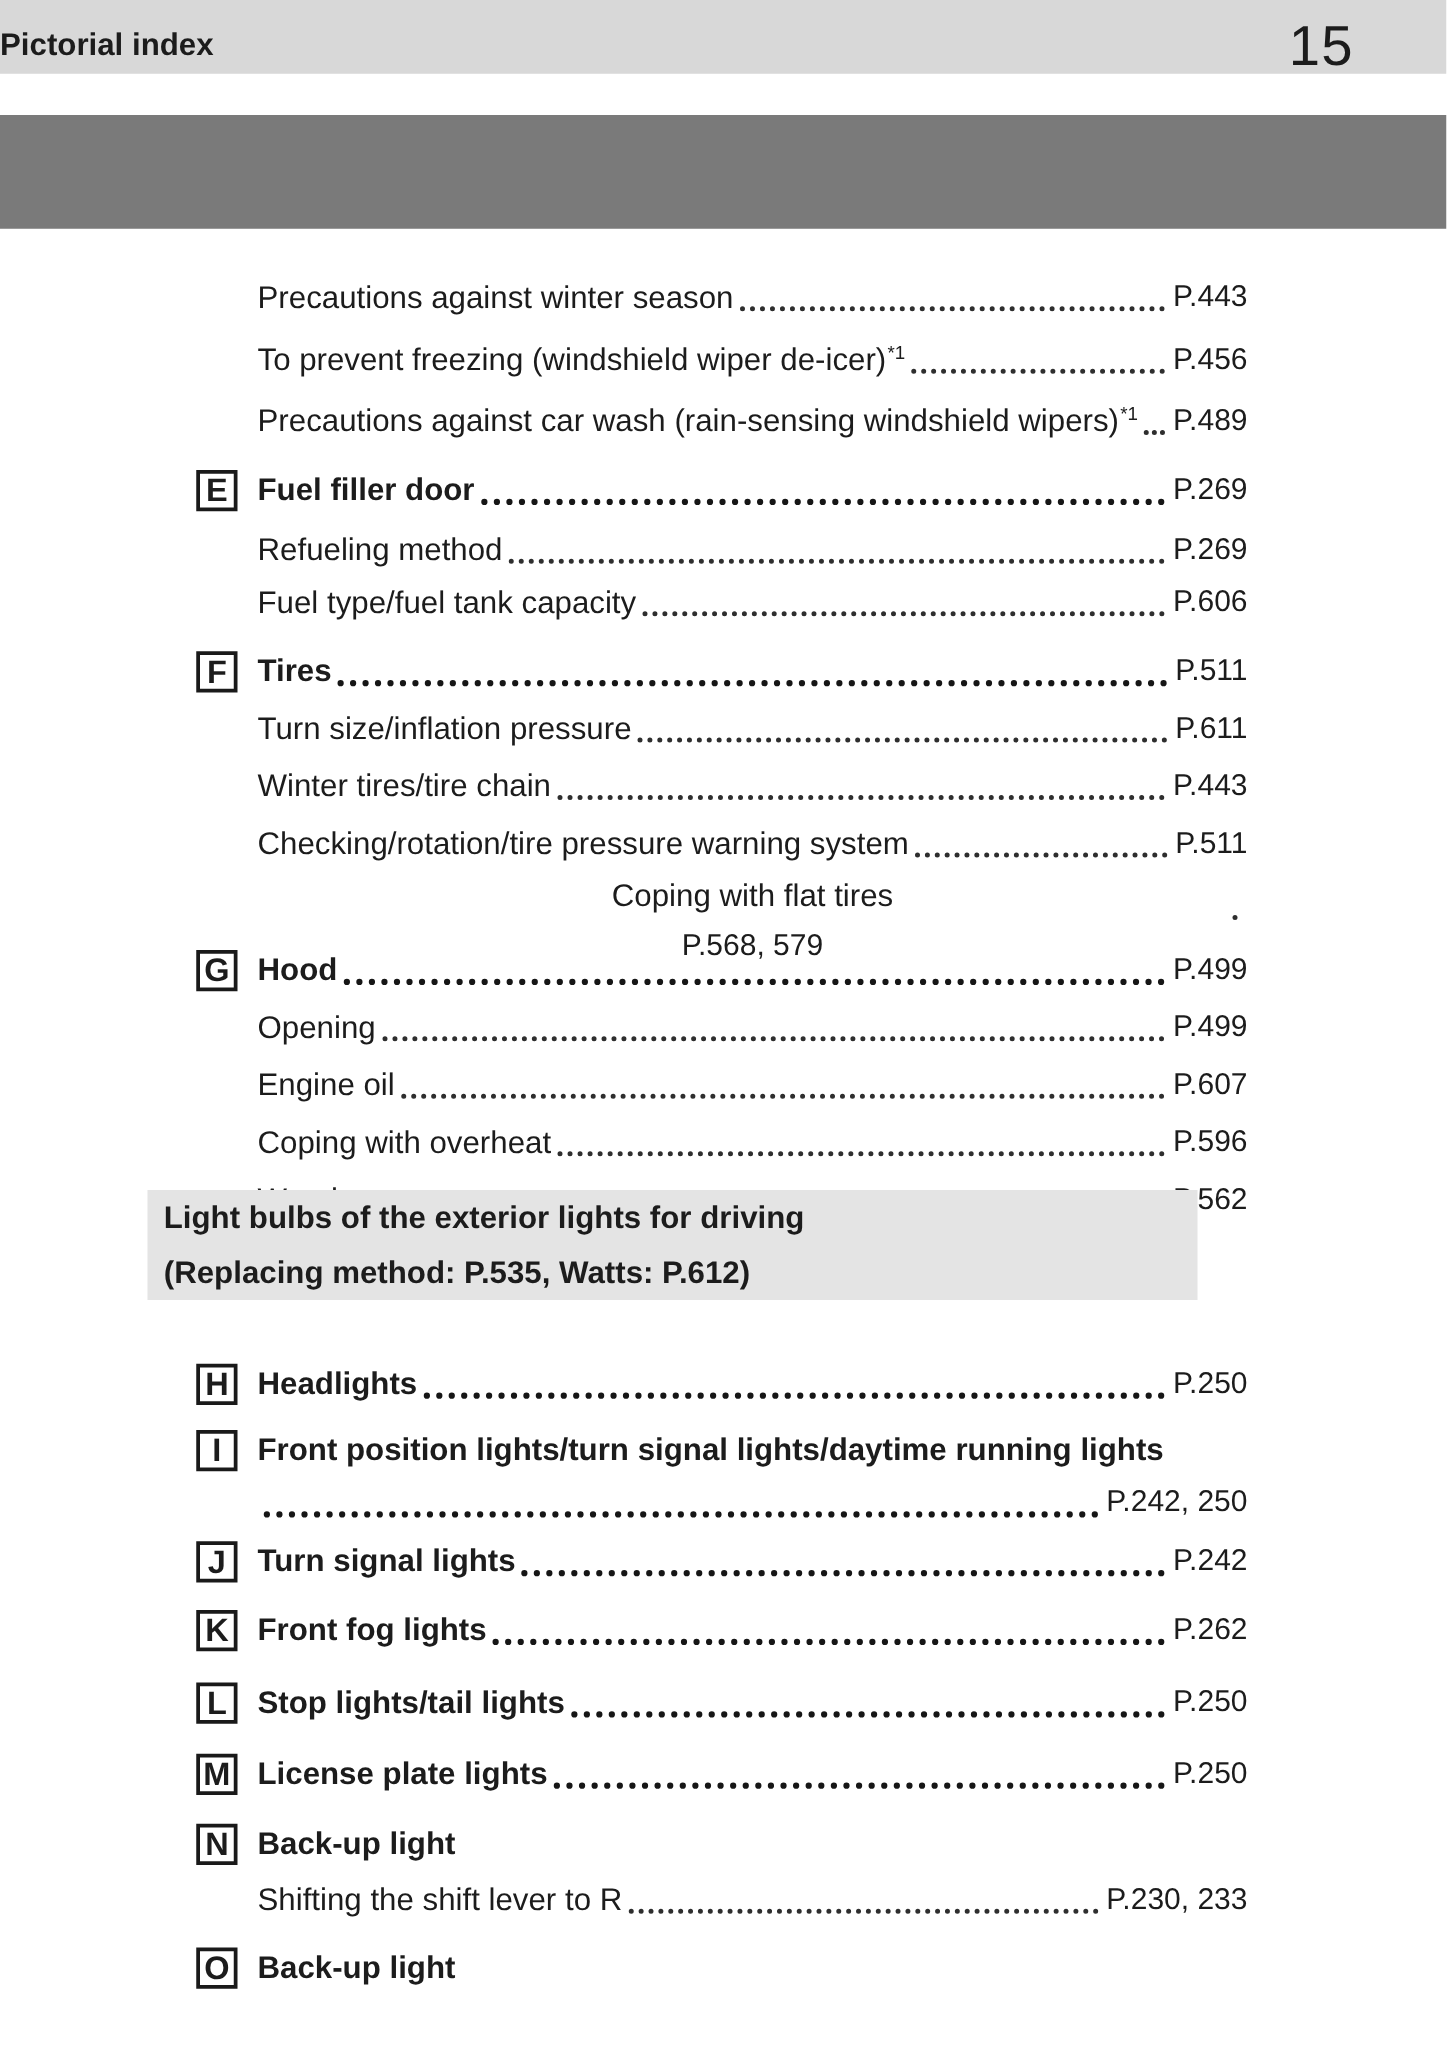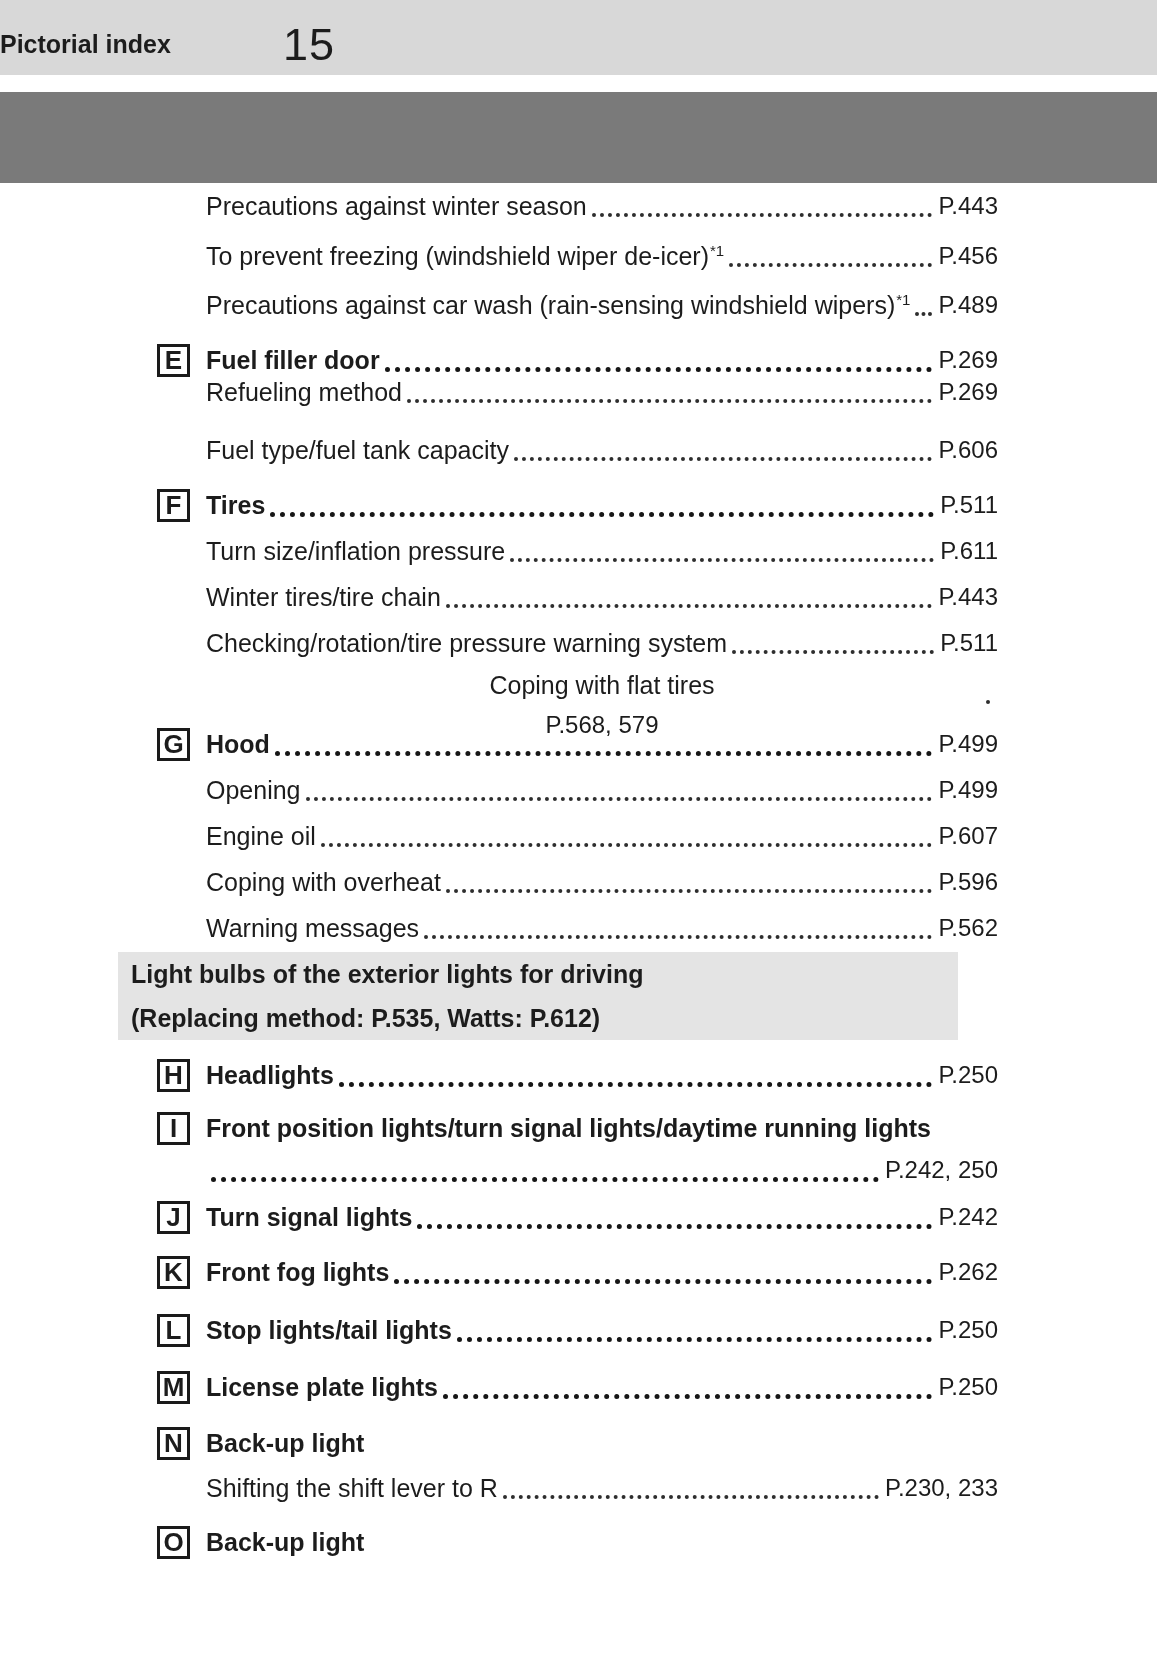--- a/index.html
+++ b/index.html
@@ -2,35 +2,35 @@
 <html style="--header-bg: #d8d8d8; --banner-bg: #7a7a7a; --highlight-bg: #e4e4e4;"><head>
 <meta charset="utf-8">
 <style>
   html,body { margin:0; padding:0; background:#ffffff; }
   .page {
     position:relative; width:1165px; height:1653px; background:#ffffff;
     font-family:"Liberation Sans","DejaVu Sans",sans-serif; color:#1c1c1c;
     overflow:hidden;
   }
   .topbar {
-    position:absolute; left:0; top:0; width:1157px; height:75px;
+    position:absolute; left:0; top:0; width:1157px; height:59px;
     background:var(--header-bg,#d8d8d8);
-    display:flex; align-items:center; justify-content:flex-start;
+    display:flex; align-items:center; justify-content:space-between;
     box-sizing:border-box; padding-top:14px;
   }
   .topbar-title { font-weight:bold; font-size:25px; letter-spacing:0; }
   .topbar-page  { font-weight:normal; font-size:45px; margin-left:112px; margin-right:74px; letter-spacing:1px; }
   .banner {
     position:absolute; left:0; top:92px; width:1157px; height:91px;
     background:var(--banner-bg,#7a7a7a);
   }
   .rows-layer { position:absolute; left:0; top:0; width:100%; height:100%; }
   .row {
     position:absolute; height:36px; right:167px;
-    display:flex; align-items:center;
+    display:flex; align-items:center;margin-top:32px;
   }
   .row.lettered { left:157px; }
   .row.plain    { left:206px; }
   .letterbox {
     flex:none; width:27px; height:27px; background:#ffffff;
     border:3px solid #1a1a1a; margin-right:16px;
     display:flex; align-items:center; justify-content:center;
     font-weight:bold; font-size:26px; line-height:1;
   }
   .label { white-space:nowrap; font-size:25px; }
@@ -81,21 +81,21 @@
         <span class="label">Precautions against car wash (rain-sensing windshield wipers)<span class="sup">*1</span></span>
         <span class="dots"></span>
         <span class="page-ref">P.489</span>
       </div>
       <div class="row lettered bold" style="top: 342px;">
         <span class="letterbox">E</span>
         <span class="label">Fuel filler door</span>
         <span class="dots"></span>
         <span class="page-ref">P.269</span>
       </div>
-      <div class="row plain" style="top: 374px;">
+      <div class="row plain" style="top: 390px;">
         <span class="label">Refueling method</span>
         <span class="dots"></span>
         <span class="page-ref">P.269</span>
       </div>
       <div class="row plain" style="top: 432px;">
         <span class="label">Fuel type/fuel tank capacity</span>
         <span class="dots"></span>
         <span class="page-ref">P.606</span>
       </div>
       <div class="row lettered bold" style="top: 487px;">

